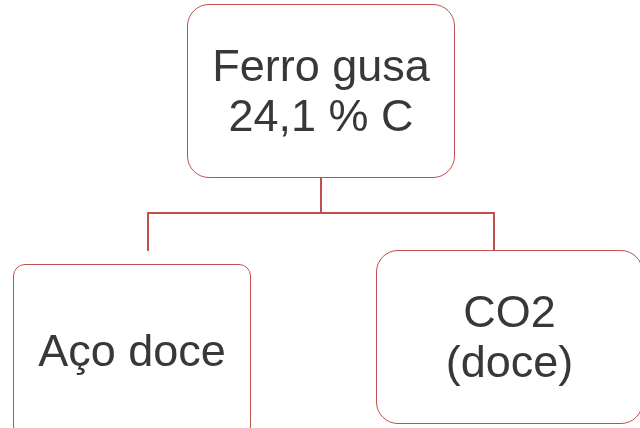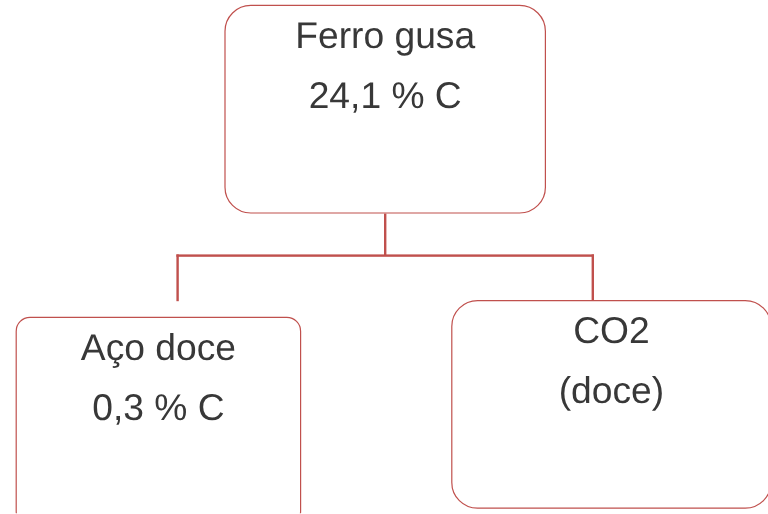--- a/index.html
+++ b/index.html
@@ -18,23 +18,24 @@
     overflow: hidden;
   }
   .node {
     position: absolute;
     border: 1.5px solid var(--border-color);
     border-radius: 22px;
     background: var(--bg-color);
     display: flex;
     flex-direction: column;
     align-items: center;
+    justify-content: center;
     text-align: center;
     color: var(--text-color);
-    font-size: 31px;
+    font-size: 45px;
     line-height: 50px;
   }
   .node-root  { left: 187px; top: 4px;   width: 268px; height: 174px; }
   .node-left  { left: 13px;  top: 264px; width: 238px; height: 174px; border-radius: 12px; }
   .node-right { left: 376px; top: 250px; width: 267px; height: 174px; }
   .connector { position: absolute; background: var(--border-color); }
   .conn-stub      { left: 320px; top: 178px; width: 2px;   height: 35px; }
   .conn-rail      { left: 147px; top: 212px; width: 348px; height: 2px;  }
   .conn-drop-left { left: 147px; top: 212px; width: 2px;   height: 39px; }
   .conn-drop-right{ left: 493px; top: 212px; width: 2px;   height: 39px; }
@@ -50,21 +51,20 @@
     <span class="node-line">24,1 % C</span>
   </div>
 
   <div class="connector conn-stub"></div>
   <div class="connector conn-rail"></div>
   <div class="connector conn-drop-left"></div>
   <div class="connector conn-drop-right"></div>
 
   <div class="node node-left">
     <span class="node-line">Aço doce</span>
-    <span class="node-line">0,3 % C</span>
   </div>
 
   <div class="node node-right">
     <span class="node-line">CO2</span>
     <span class="node-line">(doce)</span>
   </div>
 
 </div>
 
 </body></html>

